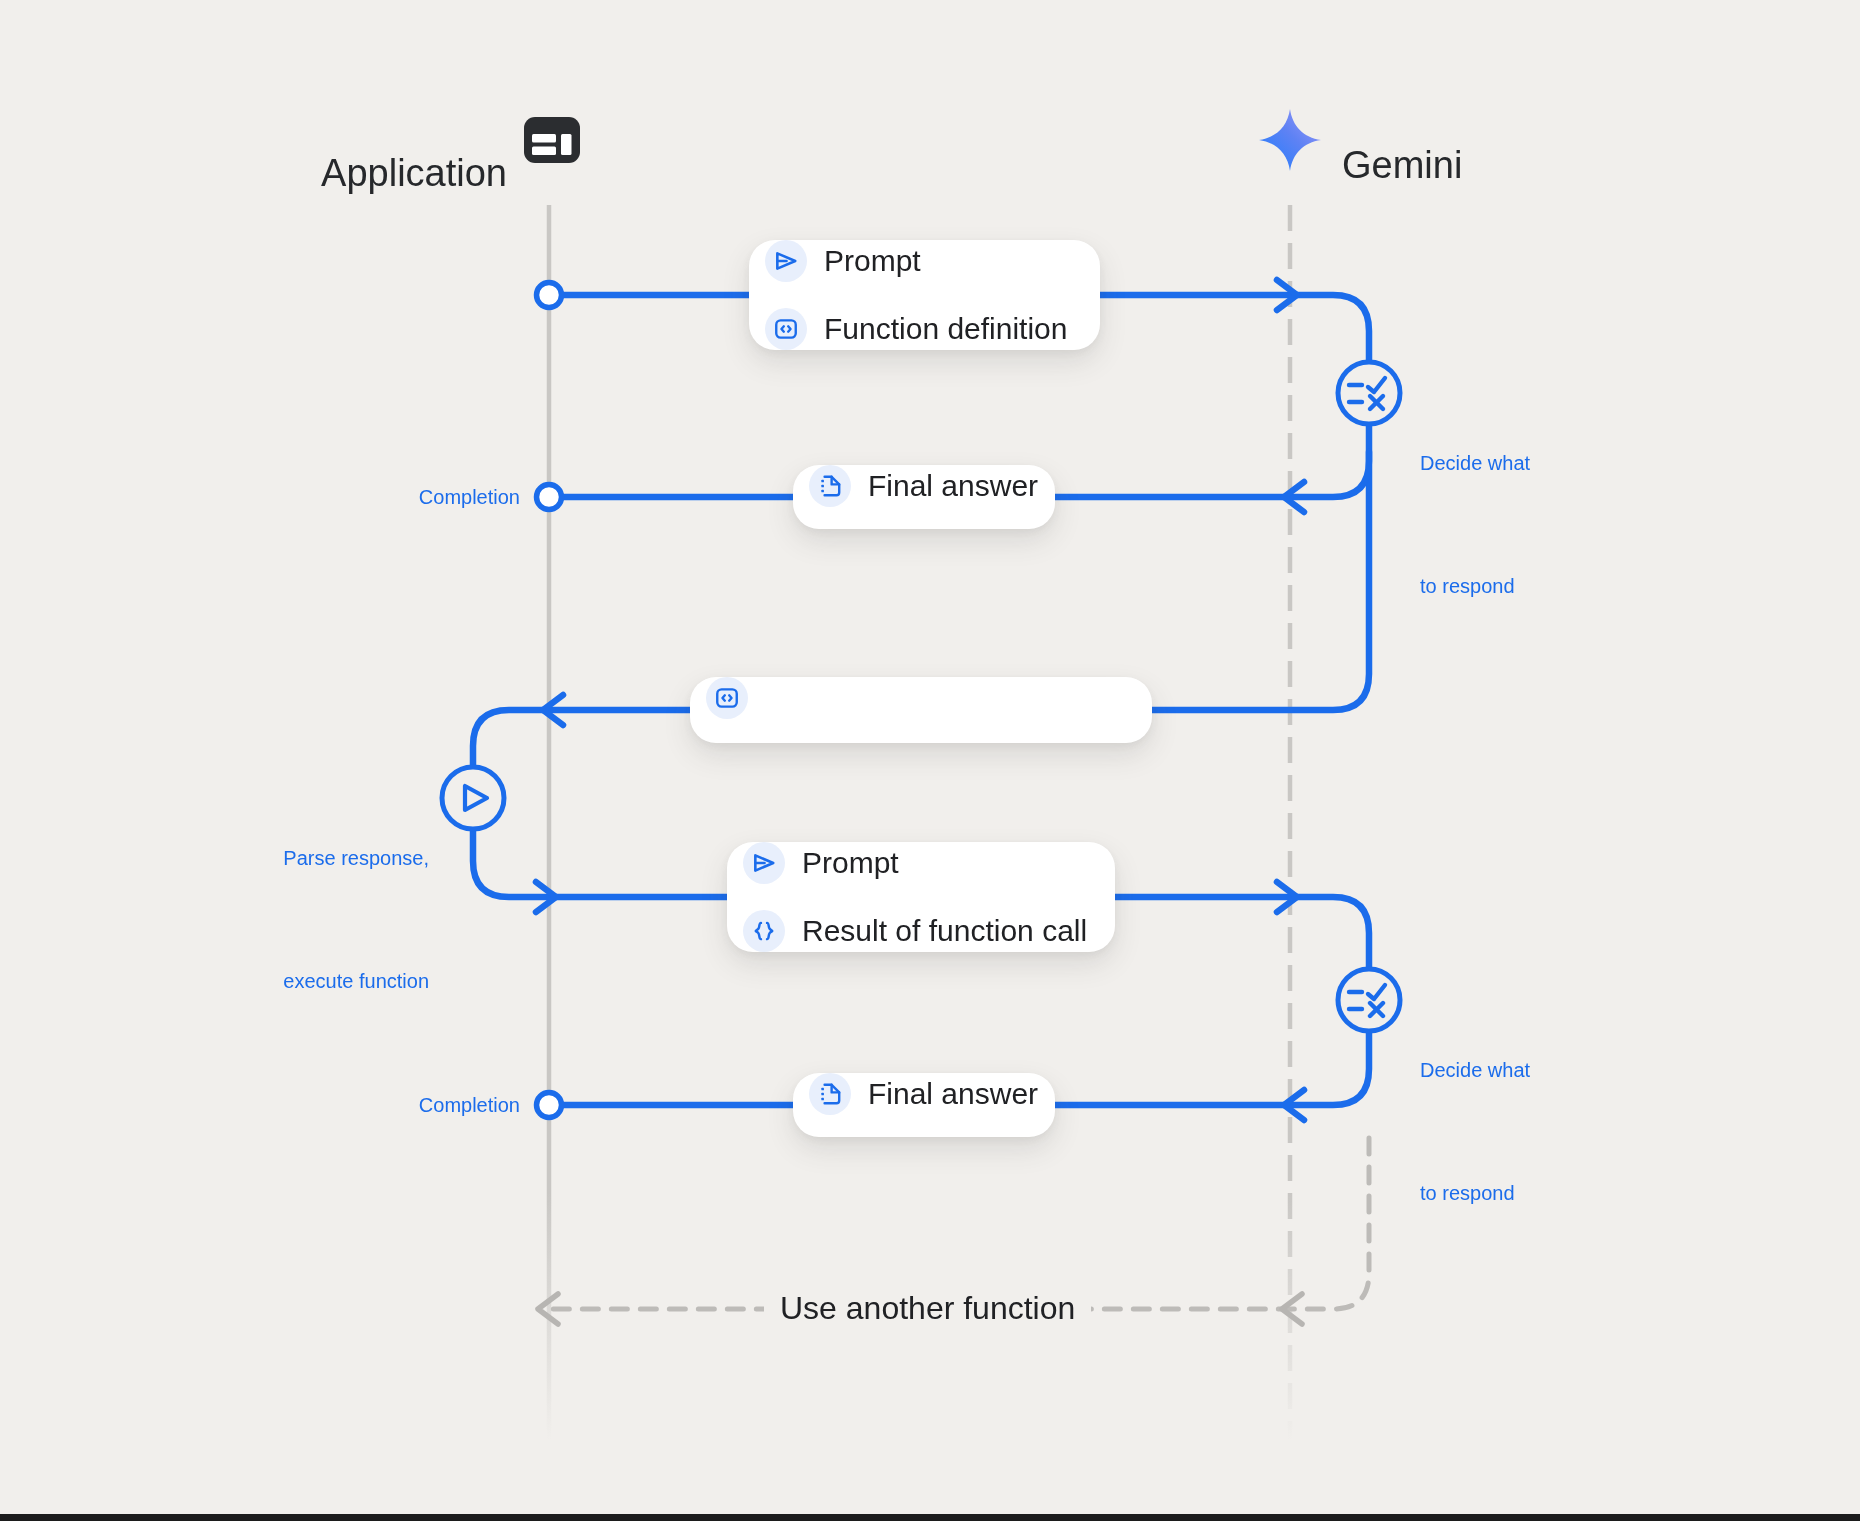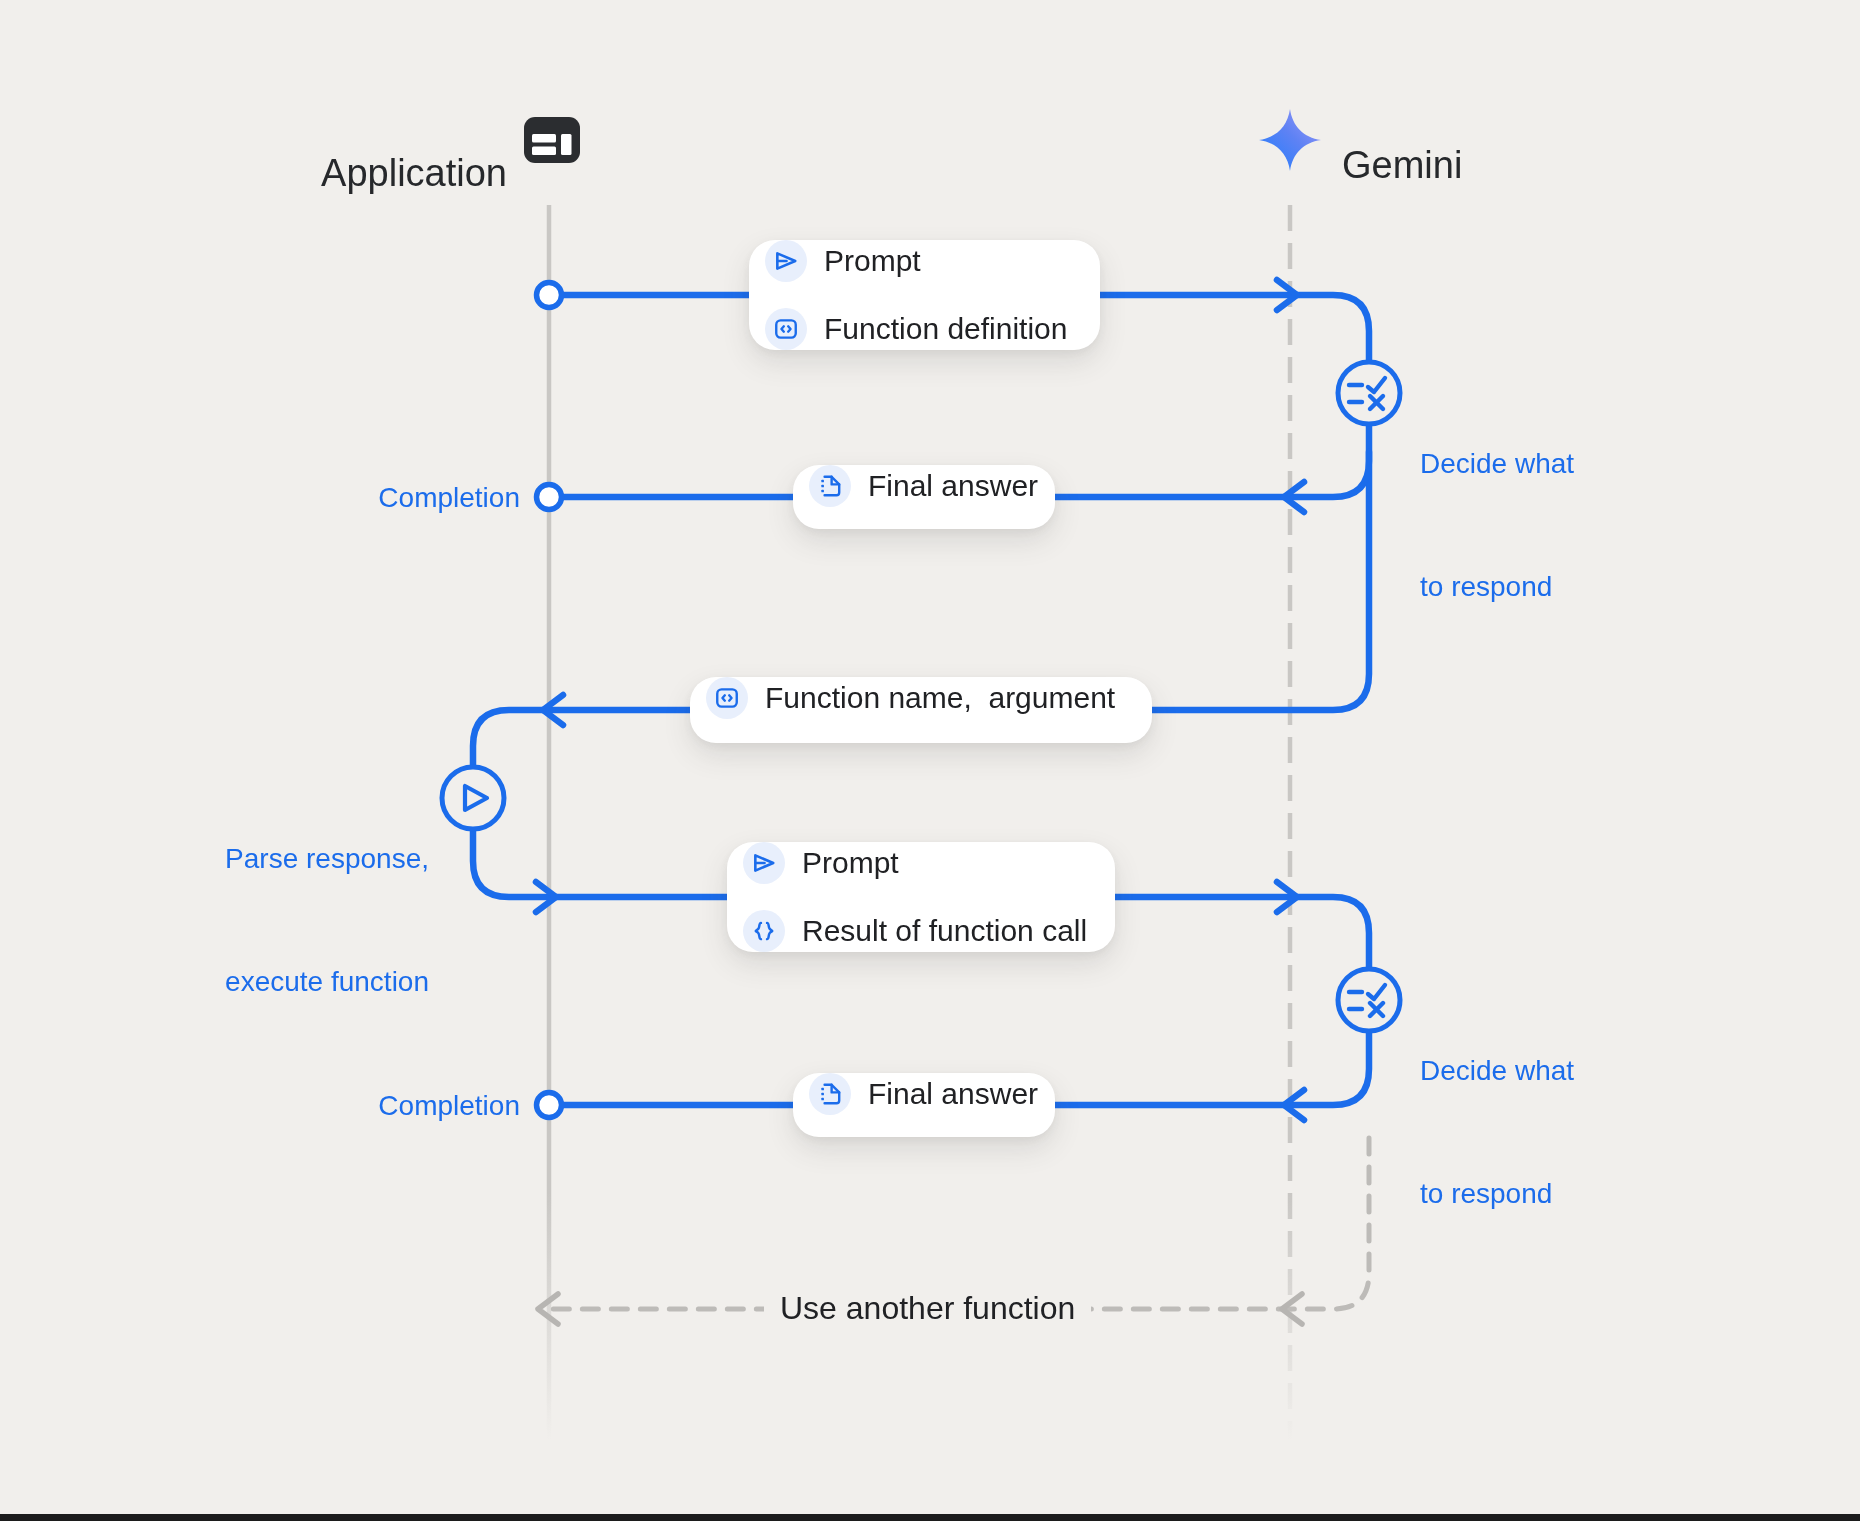--- a/index.html
+++ b/index.html
@@ -1,21 +1,21 @@
 <!DOCTYPE html>
 <html><head>
 <meta charset="utf-8">
 <style>
   html,body{margin:0;padding:0;background:#e8e6e4;}
   #stage{position:relative;width:1860px;height:1521px;background:#F1EFEC;overflow:hidden;
          font-family:"Liberation Sans", sans-serif;}
   #diagram-svg{position:absolute;left:0;top:0;z-index:1;}
   .abs{position:absolute;z-index:2;}
   .header-label{font-size:38px;font-weight:500;color:#26282B;white-space:pre;margin-top:36px;}
-  .blue-label{font-size:28px;font-weight:500;color:#1B6CEB;line-height:41px;white-space:pre;}
+  .blue-label{font-size:20px;font-weight:500;color:#1B6CEB;line-height:41px;white-space:pre;}
   .right-align{text-align:right;}
   .msg-box{background:#FFFFFF;border-radius:26px;display:flex;flex-direction:column;
            justify-content:space-between;box-shadow:0 12px 28px rgba(60,60,60,.13),0 3px 8px rgba(60,60,60,.06);}
   .msg-row{display:flex;align-items:center;padding-left:16px;}
   .icon-chip{width:42px;height:42px;border-radius:50%;background:#E8EFFC;flex:0 0 auto;
              display:flex;align-items:center;justify-content:center;}
   .msg-label{margin-left:17px;font-size:30px;font-weight:400;color:#202124;white-space:pre;}
   .plain-label{font-size:32px;font-weight:500;color:#202124;white-space:pre;}
   .use-another{background:#F1EFEC;padding:4px 16px;}
   .bottom-bar{position:absolute;left:0;bottom:0;width:100%;height:7px;background:#1C1C1C;z-index:3;}
@@ -170,21 +170,20 @@
 
   <div class="abs msg-box" style="left:690px;top:677px;width:462px;height:66px;">
     <div class="msg-row">
       <span class="icon-chip">
         <svg width="26" height="26" viewBox="0 0 24 24" fill="none" stroke="#1B6CEB" stroke-width="2.2" stroke-linejoin="round" stroke-linecap="round">
           <rect x="3" y="4" width="18" height="16" rx="4"></rect>
           <path d="M10 9.5 L7.8 12 L10 14.5"></path>
             <path d="M14 9.5 L16.2 12 L14 14.5"></path>
         </svg>
       </span>
-      <span class="msg-label">Function name,  argument</span>
     </div>
   </div>
 
   <div class="abs msg-box" style="left:727px;top:842px;width:388px;height:110px;">
     <div class="msg-row">
       <span class="icon-chip">
         <svg width="26" height="26" viewBox="0 0 24 24" fill="none" stroke="#1B6CEB" stroke-width="2.4" stroke-linejoin="round" stroke-linecap="round">
           <path d="M4 5 L20.5 12 L4 19 Z"></path>
             <line x1="4.5" y1="12" x2="12.5" y2="12"></line>
         </svg>

